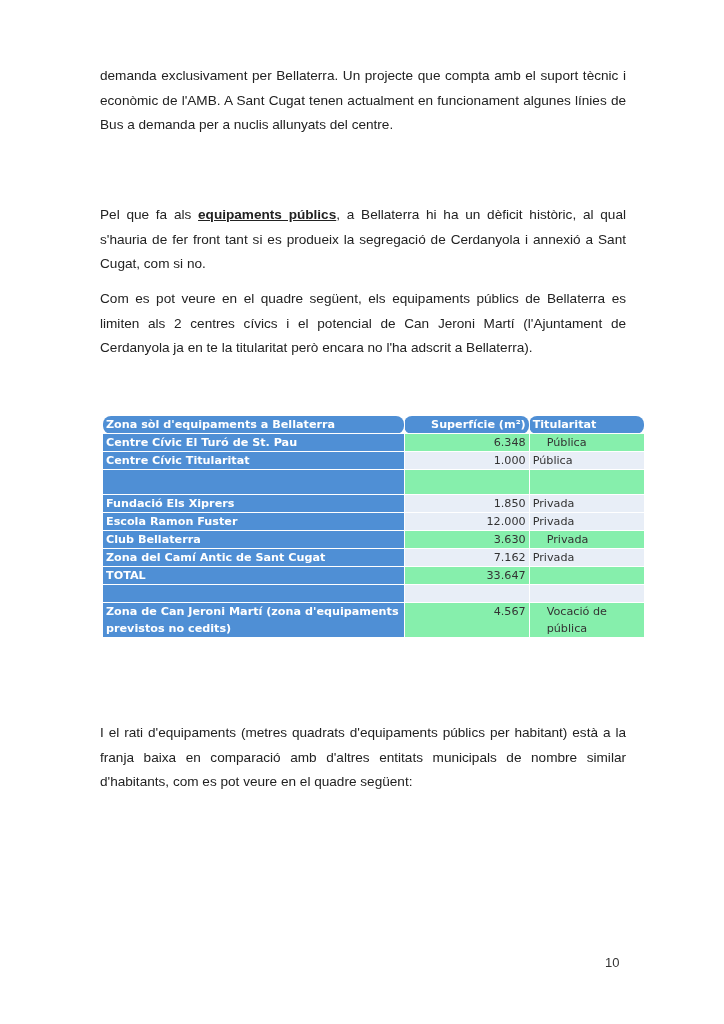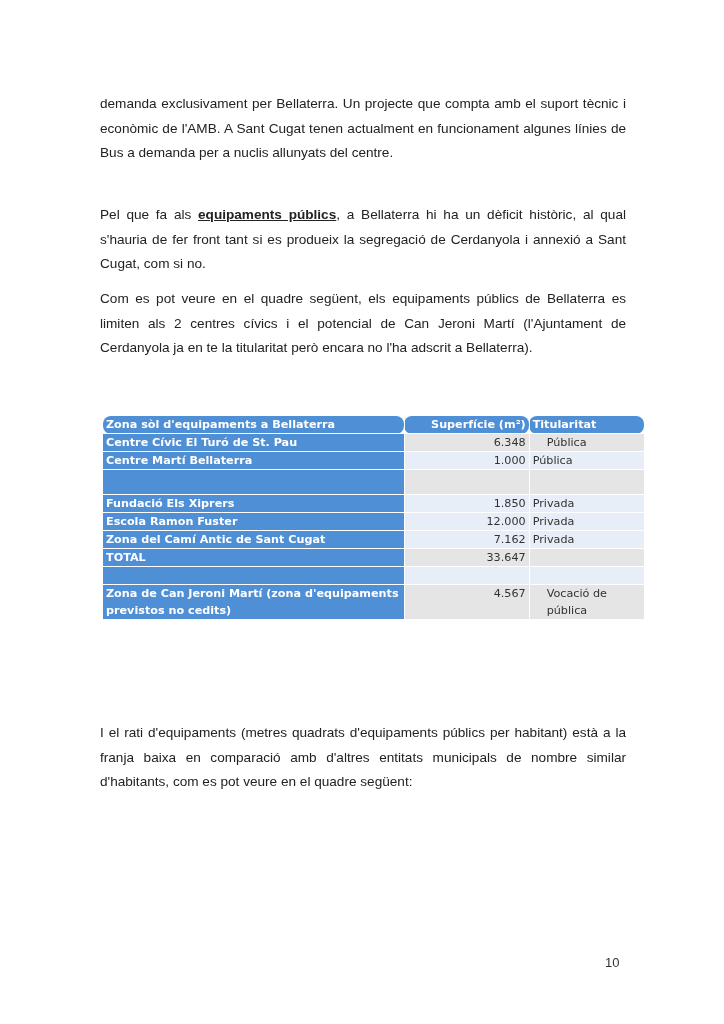--- a/index.html
+++ b/index.html
@@ -1,37 +1,37 @@
 <!DOCTYPE html>
 <html><head>
 <meta charset="utf-8">
 <style>
   html, body { margin: 0; padding: 0; background: #ffffff; }
   body { width: 724px; height: 1024px; position: relative; overflow: hidden;
          font-family: "Liberation Sans", sans-serif; color: #222; }
   .para { position: absolute; left: 100px; width: 526px; font-size: 13.6px;
           line-height: 24.5px; text-align: justify; text-align-last: left; margin: 0; }
   .para b { font-weight: bold; text-decoration: underline; }
-  #p1 { top: 92px; }
+  #p1 { top: 64px; }
   #p2 { top: 203px; }
   #p3 { top: 287px; }
   #p4 { top: 721px; }
 
   table.eq { position: absolute; left: 103px; top: 416px; width: 541px;
              border-collapse: collapse; font-family: "DejaVu Sans", sans-serif;
              font-size: 11.2px; }
   table.eq td { padding: 0 3px; height: 17px; line-height: 17px;
                 border-bottom: 1.5px solid #ffffff; white-space: nowrap; }
   table.eq td.c1 { width: 309px; background: #4f8fd5; color: #fff; font-weight: bold;
                    border-right: 1.5px solid #ffffff; }
   table.eq td.c2 { width: 109px; text-align: right; color: #333;
                    border-right: 1.5px solid #ffffff; }
   table.eq td.c3 { width: 104px; text-align: left; color: #333; }
   table.eq tr.hdr td { background: #4f8fd5; color: #fff; font-weight: bold; border-radius: 8px; }
-  table.eq tr.odd td.c2, table.eq tr.odd td.c3 { background: #e5e5e5; padding-left: 17px; }
+  table.eq tr.odd td.c2, table.eq tr.odd td.c3 { background: #86efac; padding-left: 17px; }
   table.eq tr.even td.c2, table.eq tr.even td.c3 { background: #e8eef7; }
   table.eq tr.tall td { height: 24px; }
   table.eq tr.two td { height: 34px; line-height: 17px; vertical-align: top; white-space: normal; margin-top: 24px; }
 
   .pagenum { position: absolute; left: 605px; top: 955px; font-size: 13px; color: #333; }
 </style>
 </head>
 <body>
 
 <p id="p1" class="para">demanda exclusivament per Bellaterra. Un projecte que compta amb el suport tècnic i econòmic de l'AMB. A Sant Cugat tenen actualment en funcionament algunes línies de Bus a demanda per a nuclis allunyats del centre.</p>
@@ -46,37 +46,42 @@
     <td class="c1">Zona sòl d'equipaments a Bellaterra</td>
     <td class="c2">Superfície (m²)</td>
     <td class="c3">Titularitat</td>
   </tr>
   <tr class="odd">
     <td class="c1">Centre Cívic El Turó de St. Pau</td>
     <td class="c2">6.348</td>
     <td class="c3">Pública</td>
   </tr>
   <tr class="even">
-    <td class="c1">Centre Martí Bellaterra</td>
+    <td class="c1">Centre Cívic Titularitat</td>
     <td class="c2">1.000</td>
     <td class="c3">Pública</td>
   </tr>
   <tr class="odd tall">
     <td class="c1"></td>
     <td class="c2"></td>
     <td class="c3"></td>
   </tr>
   <tr class="even">
     <td class="c1">Fundació Els Xiprers</td>
     <td class="c2">1.850</td>
     <td class="c3">Privada</td>
   </tr>
   <tr class="even">
     <td class="c1">Escola Ramon Fuster</td>
     <td class="c2">12.000</td>
+    <td class="c3">Privada</td>
+  </tr>
+  <tr class="odd">
+    <td class="c1">Club Bellaterra</td>
+    <td class="c2">3.630</td>
     <td class="c3">Privada</td>
   </tr>
   <tr class="even">
     <td class="c1">Zona del Camí Antic de Sant Cugat</td>
     <td class="c2">7.162</td>
     <td class="c3">Privada</td>
   </tr>
   <tr class="odd">
     <td class="c1">TOTAL</td>
     <td class="c2">33.647</td>

